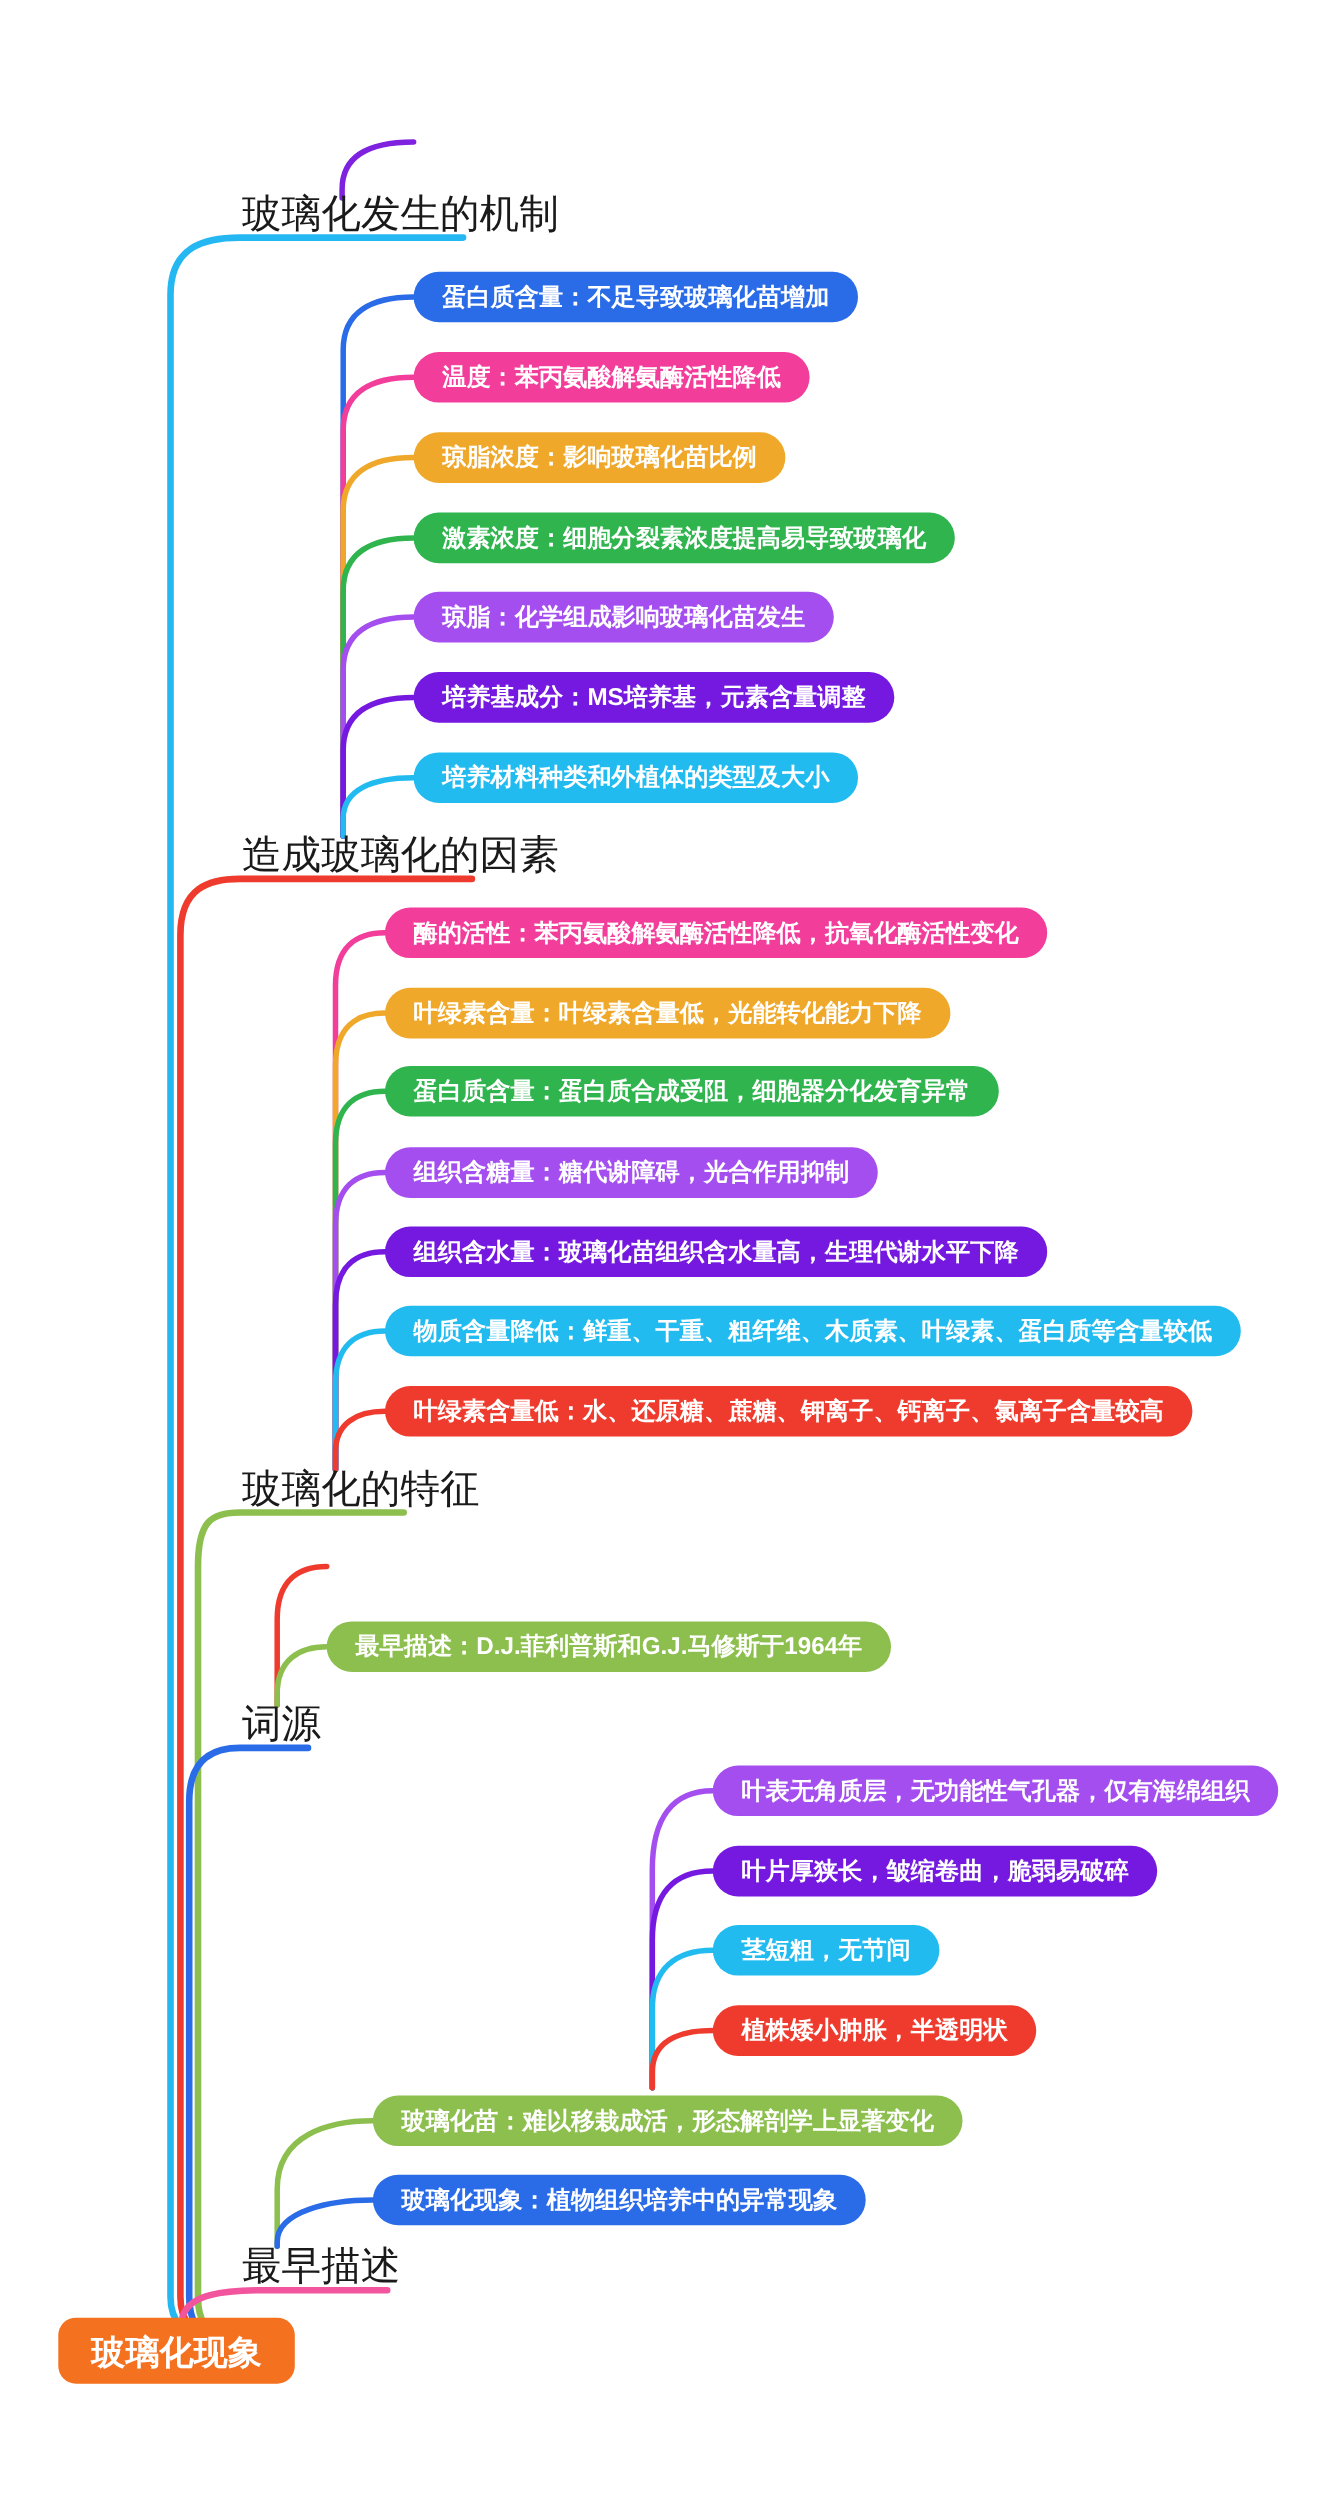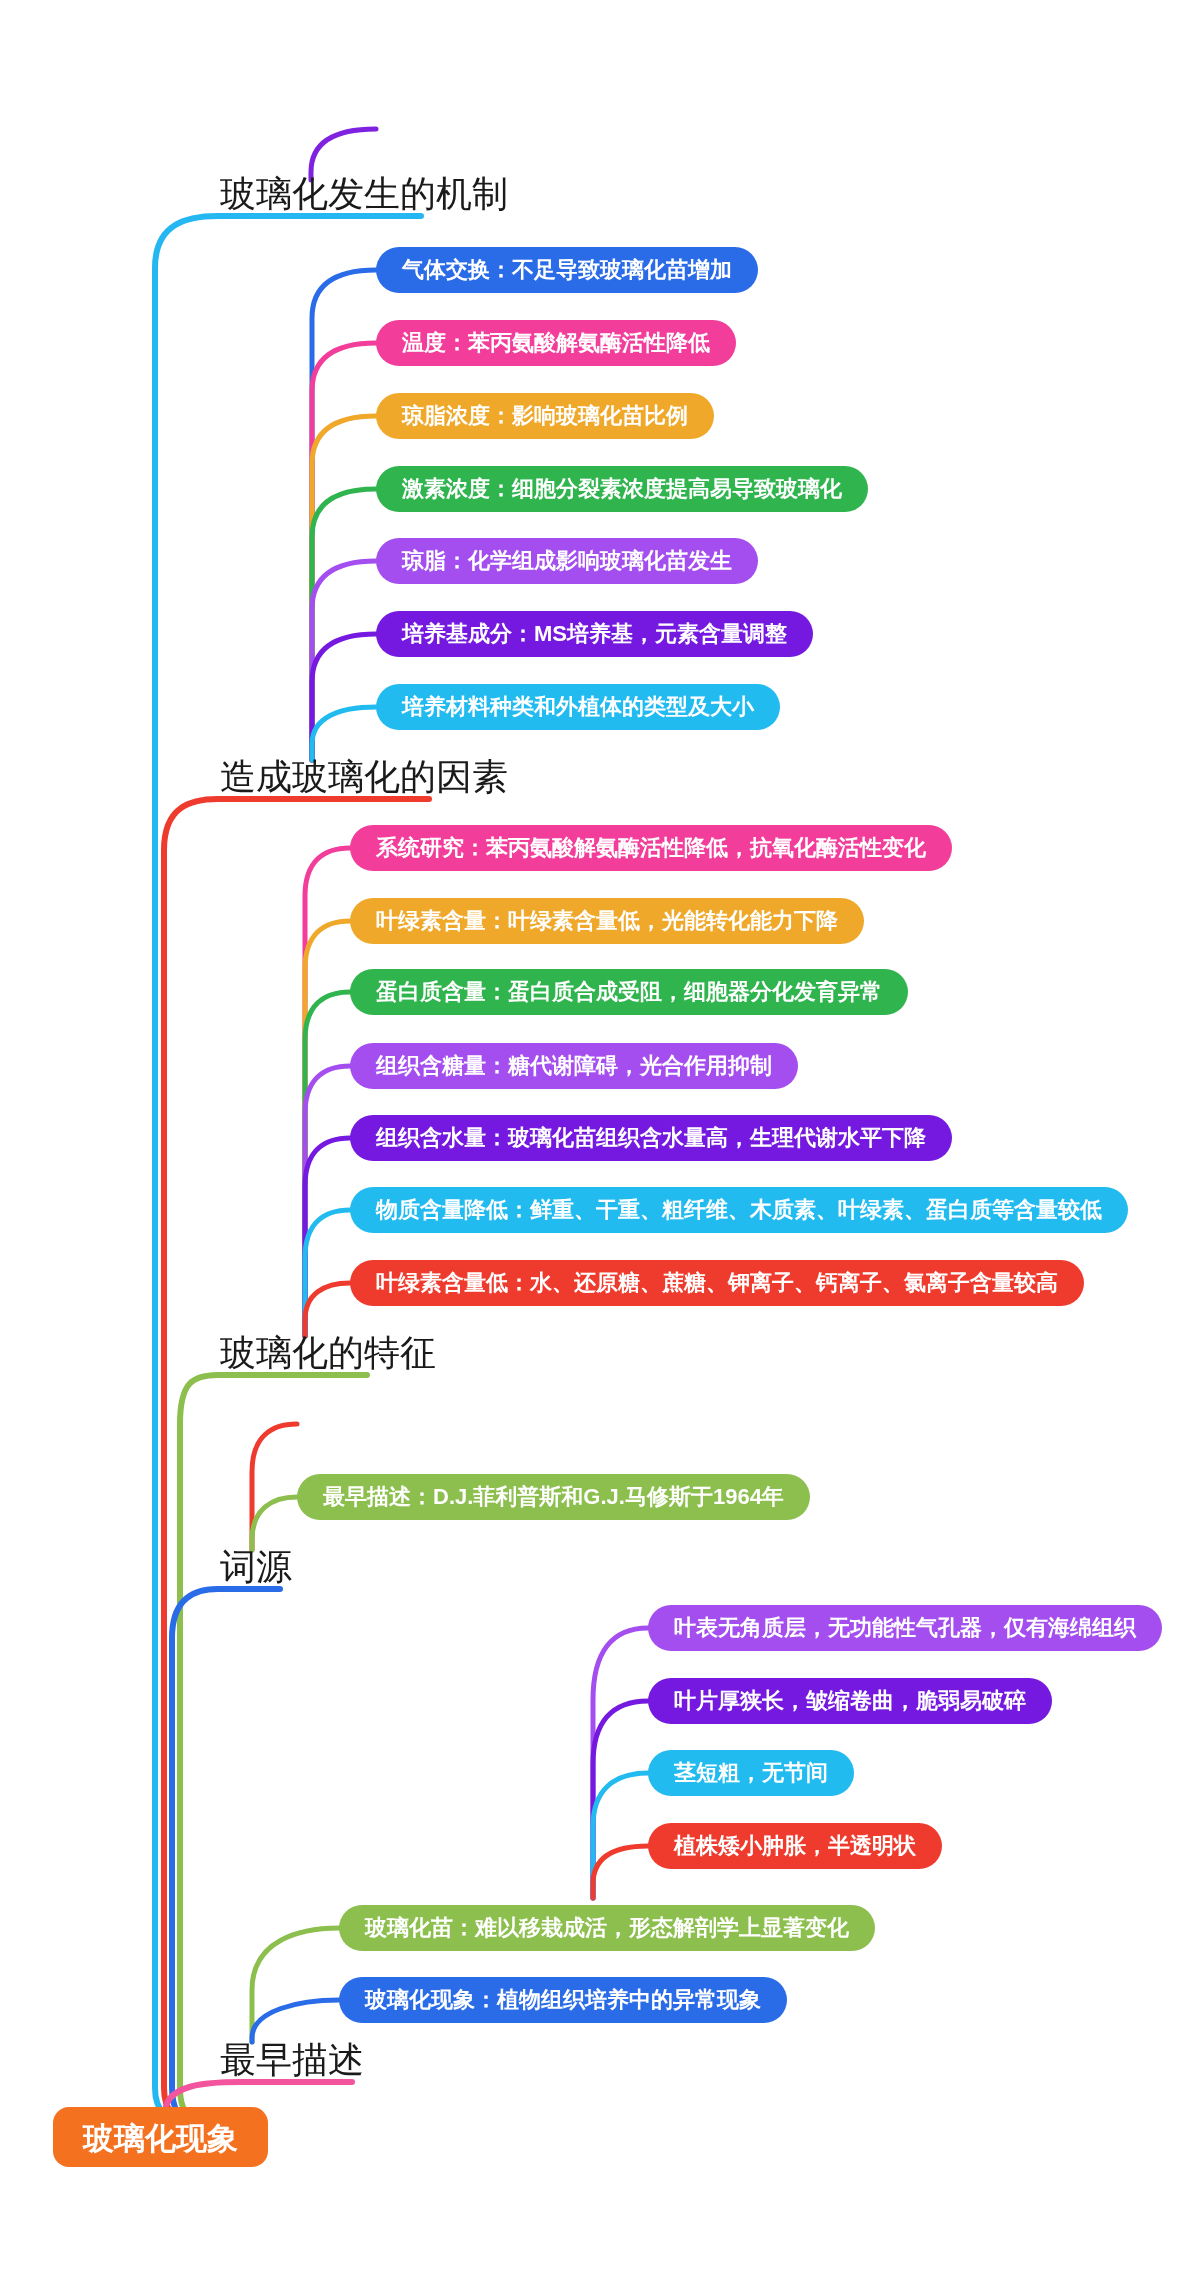--- a/index.html
+++ b/index.html
@@ -91,29 +91,29 @@
     <path stroke="#EF3B2D" stroke-width="5" d="M 648 1846 C 616 1846 593 1856 593 1884 L 593 1898"></path>
   </svg>
 
   <div class="blabel" style="left:220px;top:174px;">玻璃化发生的机制</div>
   <div class="blabel" style="left:220px;top:757px;">造成玻璃化的因素</div>
   <div class="blabel" style="left:220px;top:1333px;">玻璃化的特征</div>
   <div class="blabel" style="left:220px;top:1547px;">词源</div>
   <div class="blabel" style="left:220px;top:2040px;">最早描述</div>
 
 
-  <div class="pill" style="left:376px;top:247px;background:#2A6BE8;">气体交换：不足导致玻璃化苗增加</div>
+  <div class="pill" style="left:376px;top:247px;background:#2A6BE8;">蛋白质含量：不足导致玻璃化苗增加</div>
   <div class="pill" style="left:376px;top:320px;background:#F23D9B;">温度：苯丙氨酸解氨酶活性降低</div>
   <div class="pill" style="left:376px;top:393px;background:#EFA829;">琼脂浓度：影响玻璃化苗比例</div>
   <div class="pill" style="left:376px;top:466px;background:#2FB44E;">激素浓度：细胞分裂素浓度提高易导致玻璃化</div>
   <div class="pill" style="left:376px;top:538px;background:#A44EF0;">琼脂：化学组成影响玻璃化苗发生</div>
   <div class="pill" style="left:376px;top:611px;background:#7519E0;">培养基成分：MS培养基，元素含量调整</div>
   <div class="pill" style="left:376px;top:684px;background:#22BBF0;">培养材料种类和外植体的类型及大小</div>
 
-  <div class="pill" style="left:350px;top:825px;background:#F23D9B;">系统研究：苯丙氨酸解氨酶活性降低，抗氧化酶活性变化</div>
+  <div class="pill" style="left:350px;top:825px;background:#F23D9B;">酶的活性：苯丙氨酸解氨酶活性降低，抗氧化酶活性变化</div>
   <div class="pill" style="left:350px;top:898px;background:#EFA829;">叶绿素含量：叶绿素含量低，光能转化能力下降</div>
   <div class="pill" style="left:350px;top:969px;background:#2FB44E;">蛋白质含量：蛋白质合成受阻，细胞器分化发育异常</div>
   <div class="pill" style="left:350px;top:1043px;background:#A44EF0;">组织含糖量：糖代谢障碍，光合作用抑制</div>
   <div class="pill" style="left:350px;top:1115px;background:#7519E0;">组织含水量：玻璃化苗组织含水量高，生理代谢水平下降</div>
   <div class="pill" style="left:350px;top:1187px;background:#22BBF0;">物质含量降低：鲜重、干重、粗纤维、木质素、叶绿素、蛋白质等含量较低</div>
   <div class="pill" style="left:350px;top:1260px;background:#EF3B2D;">叶绿素含量低：水、还原糖、蔗糖、钾离子、钙离子、氯离子含量较高</div>
 
   <div class="pill" style="left:297px;top:1474px;background:#8CBF4D;">最早描述：D.J.菲利普斯和G.J.马修斯于1964年</div>
 
   <div class="pill" style="left:648px;top:1605px;background:#A44EF0;">叶表无角质层，无功能性气孔器，仅有海绵组织</div>

